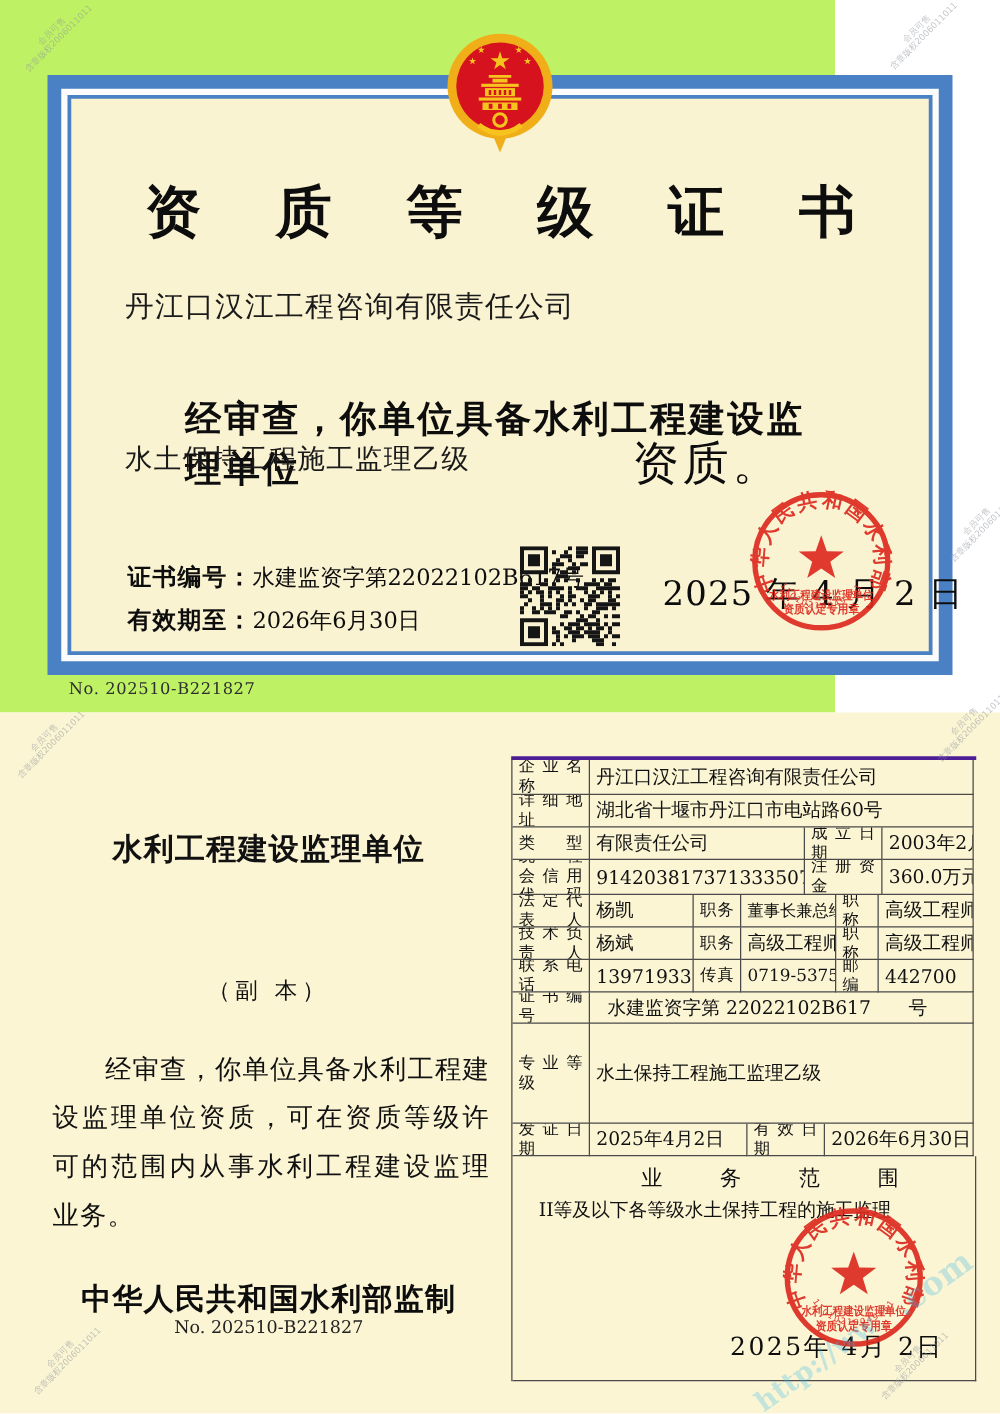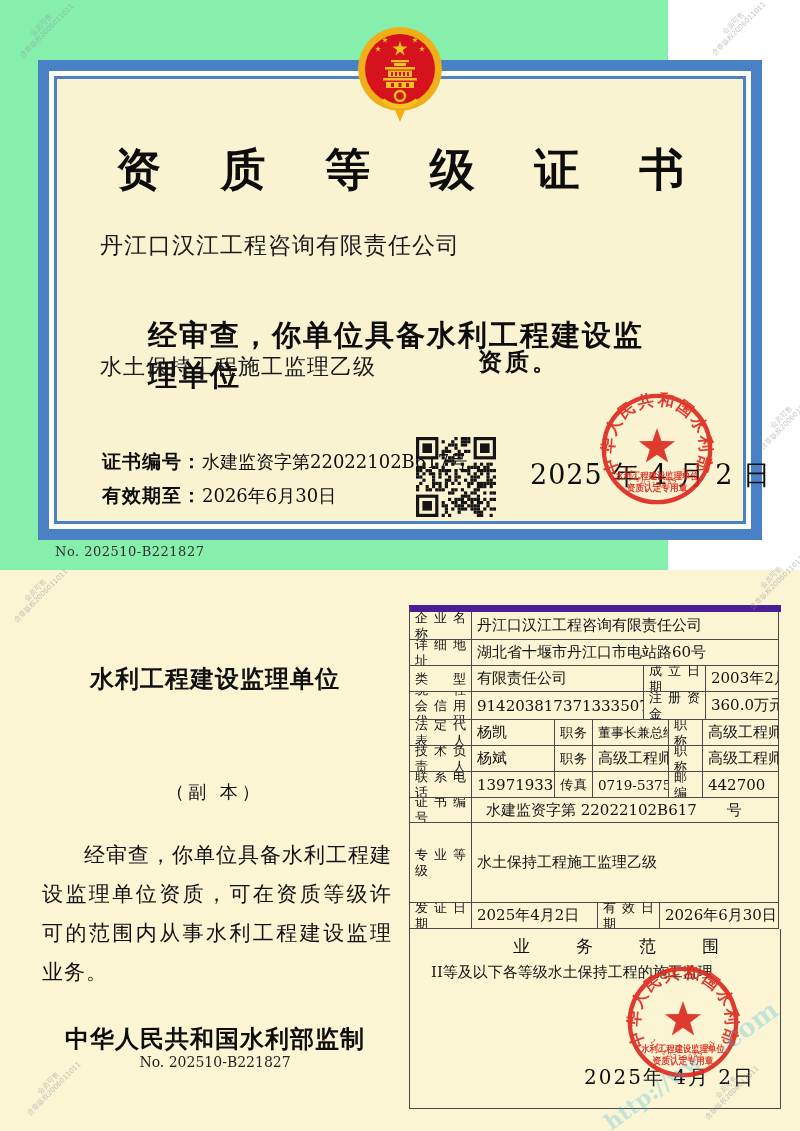--- a/index.html
+++ b/index.html
@@ -1,32 +1,32 @@
 <!DOCTYPE html>
 <html><head>
 <meta charset="utf-8">
 <style>
   html,body{margin:0;padding:0;}
   body{width:800px;height:1131px;font-family:"DejaVu Sans",sans-serif;background:#fff;}
   #page{position:relative;width:800px;height:1131px;overflow:hidden;background:#fff;}
   .serif{font-family:"DejaVu Serif",serif;}
 
   
-  .top-section{position:absolute;left:0;top:0;width:668px;height:570px;background:#86efac;}
+  .top-section{position:absolute;left:0;top:0;width:668px;height:570px;background:#bef264;}
   .frame-outer{position:absolute;left:38px;top:60px;width:724px;height:480px;background:#4a80c4;}
   .frame-white{position:absolute;inset:11px;background:#fcfcfc;}
   .frame-inner{position:absolute;inset:5px;border:3px solid #4a80c4;background:#faf3d2;}
   .emblem{position:absolute;left:355px;top:22px;width:90px;height:100px;}
   .cert-title{position:absolute;left:0;top:140px;width:800px;text-align:center;
     font-family:"DejaVu Serif",serif;font-weight:bold;font-size:45px;color:#0d0d0d;
     letter-spacing:22px;text-indent:22px;white-space:nowrap;}
   .company-line{position:absolute;left:100px;top:230px;font-size:23px;color:#1a1a1a;letter-spacing:1px;}
   .statement-line{position:absolute;left:148px;top:274px;font-size:29px;font-weight:bold;color:#0d0d0d;letter-spacing:2px;margin-top:42px;}
   .qual-line{position:absolute;left:100px;top:352px;font-size:22px;color:#1a1a1a;letter-spacing:1px;}
-  .qual-suffix{position:absolute;left:478px;top:346px;font-size:24px;font-weight:bold;color:#0d0d0d;letter-spacing:3px;}
+  .qual-suffix{position:absolute;left:506px;top:346px;font-size:37px;font-weight:normal;color:#0d0d0d;letter-spacing:3px;}
   .certno-row{position:absolute;left:102px;top:449px;font-size:19px;color:#0d0d0d;}
   .valid-row{position:absolute;left:102px;top:483px;font-size:19px;color:#0d0d0d;}
   .field-label{font-weight:bold;letter-spacing:1px;}
   .field-value{font-family:"DejaVu Serif",serif;font-size:18px;font-weight:normal;}
   .qr-box{position:absolute;left:414px;top:437px;width:84px;height:80px;}
   .top-date{position:absolute;left:530px;top:457px;font-family:"DejaVu Serif",serif;font-size:27px;color:#0d0d0d;letter-spacing:1px;white-space:nowrap;}
   .seal{width:114px;height:114px;opacity:.92;}
   .seal-top{position:absolute;left:600px;top:392px;}
   .serial-strip{position:absolute;left:55px;top:544px;font-family:"DejaVu Serif",serif;font-size:13px;color:#2e2e2e;letter-spacing:.5px;}
 
@@ -36,21 +36,21 @@
   .b-head-large{position:absolute;left:35px;top:133px;width:360px;text-align:center;font-size:46px;font-weight:bold;color:#0d0d0d;letter-spacing:4px;font-family:"DejaVu Serif",serif;}
   .b-copy{position:absolute;left:35px;top:210px;width:360px;text-align:center;font-size:18px;color:#111;letter-spacing:4px;}
   .b-paragraph{position:absolute;left:42px;top:266px;width:350px;font-size:21px;line-height:39px;color:#111;
     text-align:justify;text-indent:2em;word-break:break-all;letter-spacing:1px;font-family:"DejaVu Serif",serif;}
   .b-issuer{position:absolute;left:35px;top:453px;width:360px;text-align:center;font-size:24px;font-weight:bold;color:#0d0d0d;letter-spacing:1px;}
   .b-serial{position:absolute;left:35px;top:484px;width:360px;text-align:center;font-family:"DejaVu Serif",serif;font-size:14px;color:#222;}
   .b-date{position:absolute;left:584px;top:494px;font-family:"DejaVu Serif",serif;font-size:20px;color:#0d0d0d;letter-spacing:2px;white-space:nowrap;}
   .seal-bottom{position:absolute;left:626px;top:395px;}
 
   
-  .info-table{position:absolute;left:409px;top:35px;width:371px;border-top:7px solid #4c1d95;border-left:1px solid #4a4a4a;}
+  .info-table{position:absolute;left:409px;top:35px;width:371px;border-top:3px solid #4c1d95;border-left:1px solid #4a4a4a;}
   .trow{display:flex;}
   .cell{box-sizing:border-box;border-right:1px solid #4a4a4a;border-bottom:1px solid #4a4a4a;
     display:flex;align-items:center;padding:0 5px;overflow:hidden;}
   .lbl{font-size:13px;color:#111;line-height:1.2;}
   .lbl span{width:100%;text-align:justify;text-align-last:justify;}
   .val{font-family:"DejaVu Serif",serif;font-size:15px;color:#111;white-space:nowrap;}
   .w62{width:62px}.w307{width:307px}.w172{width:172px}.w73{width:73px}
   .w83{width:83px}.w38{width:38px}.w76{width:76px}.w34{width:34px}
   .w126{width:126px}.w119{width:119px}
   .h28{height:28px}.h26{height:26px}.h25{height:25px}.h80{height:80px}

